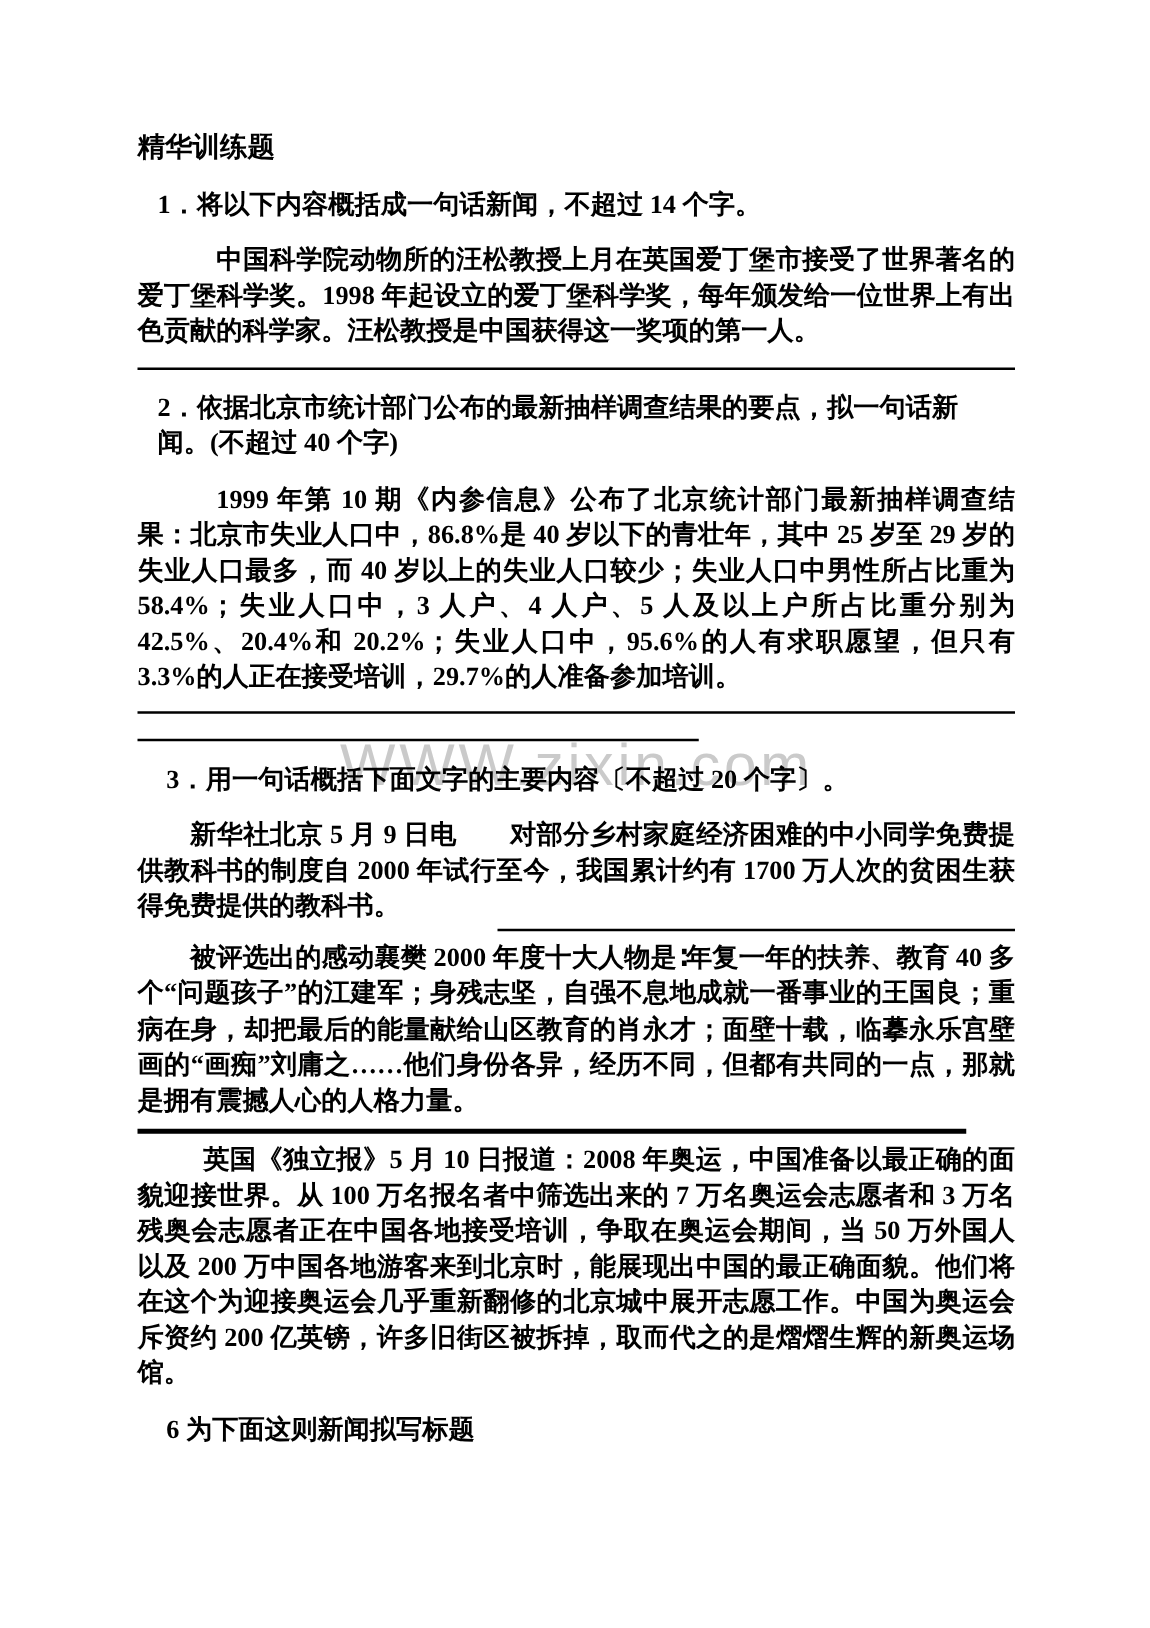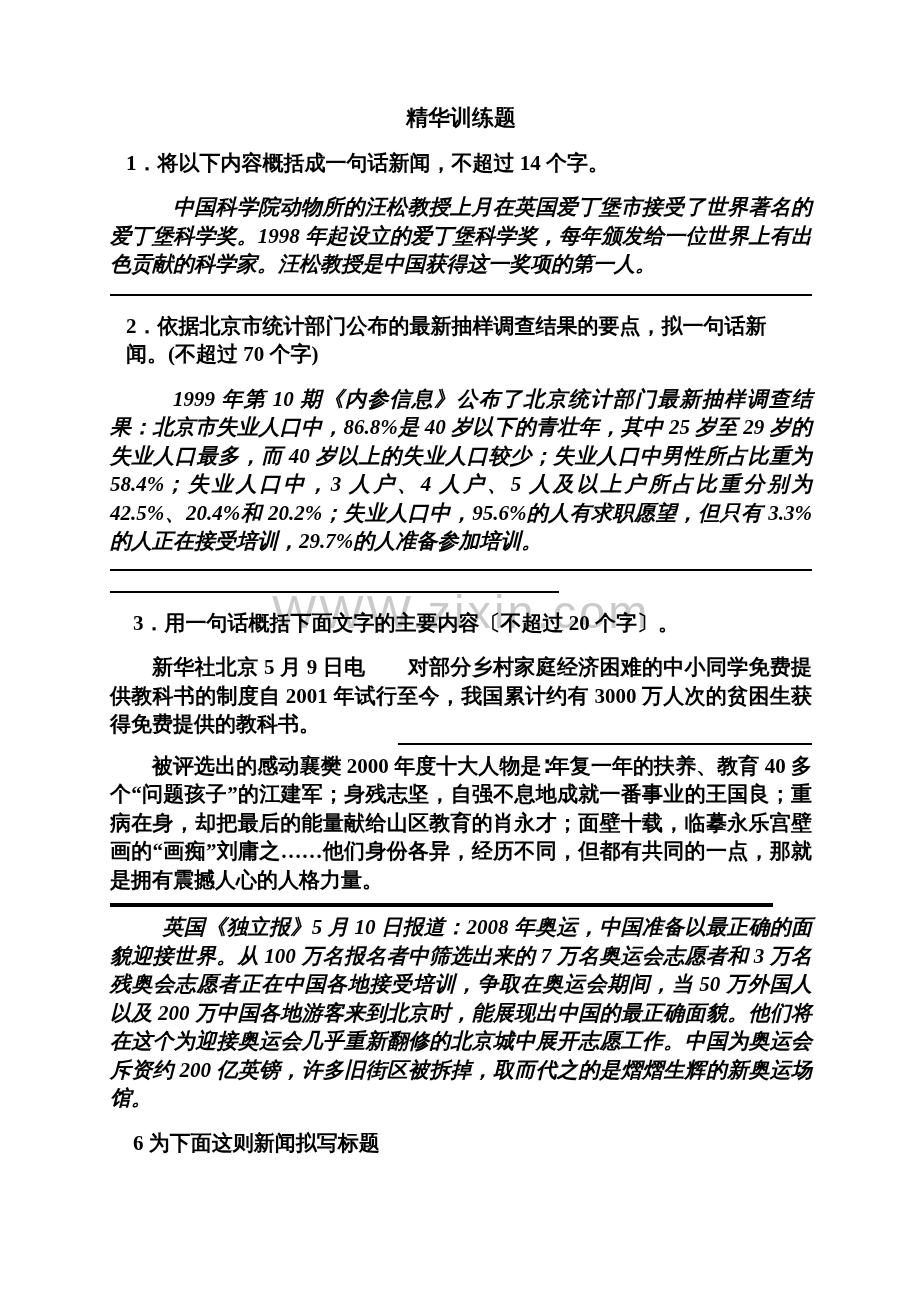--- a/index.html
+++ b/index.html
@@ -11,30 +11,29 @@
     background: #ffffff;
     color: #000000;
     font-family: "Liberation Serif", "DejaVu Serif", serif;
     font-size: 21px;
     font-weight: bold;
     line-height: 28.5px;
     padding: 104px 108px 0 110px;
     overflow: hidden;
   }
   .title {
-    text-align: center;
     font-size: 22px;
     margin-bottom: 1px;
   }
   .q { margin: 16px; }
   .sp { padding-left: 7px; }
   .para { margin: 0; text-align: justify; }
   .ind2  { text-indent: 2em; }
-  .ind25 { text-indent: 2.5em; font-style: italic; }
-  .ind3  { text-indent: 3em; font-style: italic; }
+  .ind25 { text-indent: 2.5em; }
+  .ind3  { text-indent: 3em; }
   .rule { height: 0; border-top: 2px solid #000; }
   .rule-full  { margin: 15px 0 14px 0; }
   .rule-full2 { margin: 13px 0 0 0; }
   .rule-left  { width: 64%; margin: 20px 0 4px 0; }
   .rule-right { width: 59%; margin: 4px 0 7px auto; }
   .rule-thick { width: 94.5%; border-top: 4px solid #000; margin: 9px 0 6px 0; }
   .watermark {
     position: absolute;
     left: 272px;
     top: 598px;
@@ -55,27 +54,27 @@
 <div class="page">
   <div class="watermark">WWW.zixin.com</div>
 
   <div class="content">
     <div class="title">精华训练题</div>
 
     <p class="q">1．将以下内容概括成一句话新闻，不超过 14 个字。</p>
     <p class="para ind3">中国科学院动物所的汪松教授上月在英国爱丁堡市接受了世界著名的爱丁堡科学奖。1998 年起设立的爱丁堡科学奖，每年颁发给一位世界上有出色贡献的科学家。汪松教授是中国获得这一奖项的第一人。</p>
     <div class="rule rule-full"></div>
 
-    <p class="q">2．依据北京市统计部门公布的最新抽样调查结果的要点，拟一句话新闻。(不超过 70 个字)</p>
+    <p class="q">2．依据北京市统计部门公布的最新抽样调查结果的要点，拟一句话新闻。(不超过 40 个字)</p>
     <p class="para ind3">1999 年第 10 期《内参信息》公布了北京统计部门最新抽样调查结果：北京市失业人口中，86.8%是 40 岁以下的青壮年，其中 25 岁至 29 岁的失业人口最多，而 40 岁以上的失业人口较少；失业人口中男性所占比重为 58.4%；失业人口中，3 人户、4 人户、5 人及以上户所占比重分别为 42.5%、20.4%和 20.2%；失业人口中，95.6%的人有求职愿望，但只有 3.3%的人正在接受培训，29.7%的人准备参加培训。</p>
     <div class="rule rule-full2"></div>
     <div class="rule rule-left"></div>
 
     <p class="q sp">3．用一句话概括下面文字的主要内容〔不超过 20 个字〕。</p>
-    <p class="para ind2">新华社北京 5 月 9 日电　　对部分乡村家庭经济困难的中小同学免费提供教科书的制度自 2001 年试行至今，我国累计约有 3000 万人次的贫困生获得免费提供的教科书。</p>
+    <p class="para ind2">新华社北京 5 月 9 日电　　对部分乡村家庭经济困难的中小同学免费提供教科书的制度自 2000 年试行至今，我国累计约有 1700 万人次的贫困生获得免费提供的教科书。</p>
     <div class="rule rule-right"></div>
 
     <p class="para ind2">被评选出的感动襄樊 2000 年度十大人物是∶年复一年的扶养、教育 40 多个“问题孩子”的江建军；身残志坚，自强不息地成就一番事业的王国良；重病在身，却把最后的能量献给山区教育的肖永才；面壁十载，临摹永乐宫壁画的“画痴”刘庸之……他们身份各异，经历不同，但都有共同的一点，那就是拥有震撼人心的人格力量。</p>
     <div class="rule rule-thick"></div>
 
     <p class="para ind25">英国《独立报》5 月 10 日报道：2008 年奥运，中国准备以最正确的面貌迎接世界。从 100 万名报名者中筛选出来的 7 万名奥运会志愿者和 3 万名残奥会志愿者正在中国各地接受培训，争取在奥运会期间，当 50 万外国人以及 200 万中国各地游客来到北京时，能展现出中国的最正确面貌。他们将在这个为迎接奥运会几乎重新翻修的北京城中展开志愿工作。中国为奥运会斥资约 200 亿英镑，许多旧街区被拆掉，取而代之的是熠熠生辉的新奥运场馆。</p>
 
     <p class="q sp">6 为下面这则新闻拟写标题</p>
 
   </div>

